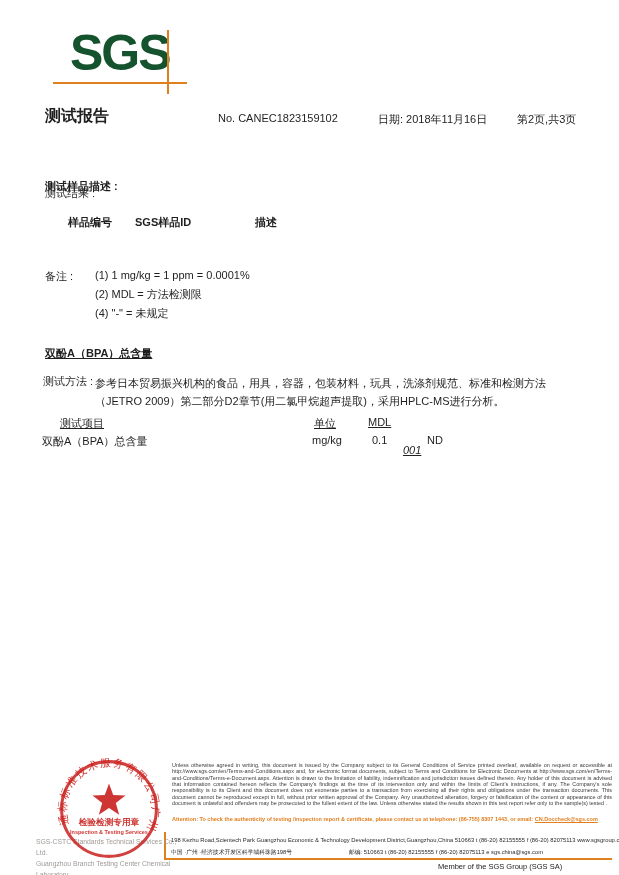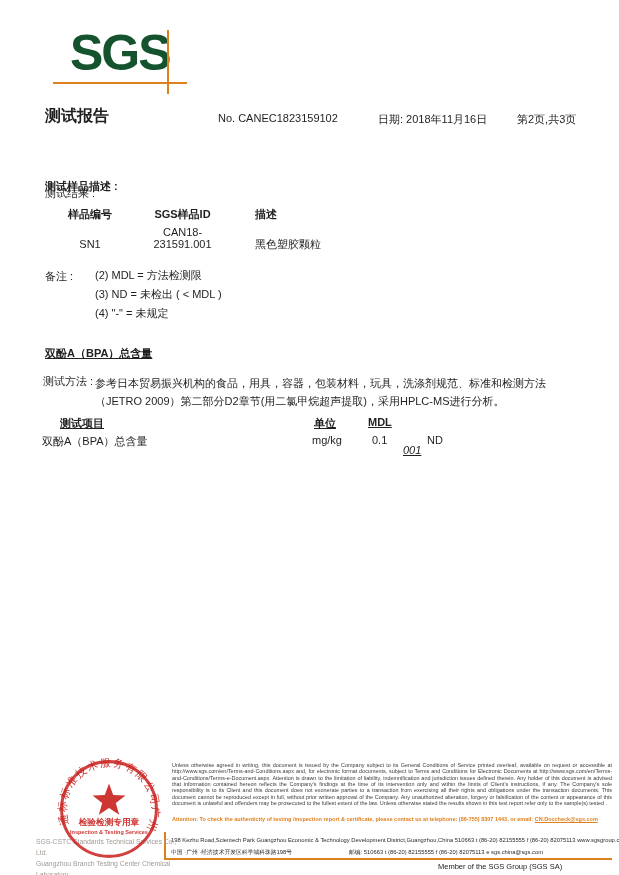--- a/index.html
+++ b/index.html
@@ -18,30 +18,30 @@
   .report-no{position:absolute;left:218px;top:112px;font-size:11px;}
   .report-date{position:absolute;left:378px;top:112px;font-size:11px;}
   .report-pages{position:absolute;left:517px;top:112px;font-size:11px;}
   
   .results-label{position:absolute;left:45px;top:147px;font-size:11px;margin-top:39px;}
   .sample-desc-heading{position:absolute;left:45px;top:179px;font-size:11px;font-weight:bold;}
   .sample-table{position:absolute;left:45px;top:207px;font-size:11px;}
   .sample-table .hdr{font-weight:bold;}
   .sample-table .row{margin-top:4px;}
   .st-col1{display:inline-block;width:90px;text-align:center;}
-  .st-col2{display:inline-block;width:95px;text-align:center;}
+  .st-col2{display:inline-block;width:95px;margin-top:8px;}
   .st-col3{display:inline-block;padding-left:25px;}
   .notes-label{position:absolute;left:45px;top:248px;font-size:11px;margin-top:21px;}
   .notes-list{position:absolute;left:95px;top:266px;font-size:11px;line-height:19px;}
   .bpa-heading{position:absolute;left:45px;top:346px;font-size:11px;font-weight:bold;text-decoration:underline;}
   .method-label{position:absolute;left:43px;top:374px;font-size:11px;}
   .method-text{position:absolute;left:95px;top:374px;width:462px;font-size:11px;line-height:18px;}
   .test-table{position:absolute;left:42px;top:416px;width:420px;height:40px;font-size:11px;}
   .tt{position:absolute;white-space:nowrap;}
-  .tt-u{text-decoration:underline;font-weight:bold;text-align:center;}
+  .tt-u{text-decoration:underline;font-weight:normal;text-align:center;}
   .tt-i{text-decoration:underline;font-style:italic;}
   
   .stamp{position:absolute;left:56px;top:756px;width:106px;height:106px;z-index:3;}
   
   .company-lines{position:absolute;left:36px;top:836px;width:150px;font-size:6.8px;
     line-height:11px;color:#a09a96;z-index:1;}
   .disclaimer{position:absolute;left:172px;top:762px;width:440px;font-size:5.45px;
     line-height:6.35px;text-align:justify;color:#3c3c3c;}
   .attention{position:absolute;left:172px;top:816px;width:440px;font-size:5.5px;
     line-height:6.6px;font-weight:bold;color:#e07f1e;}
@@ -65,29 +65,26 @@
 <div class="report-date">日期: 2018年11月16日</div>
 <div class="report-pages">第2页,共3页</div>
 
 <div class="results-label">测试结果 :</div>
 
 <div class="sample-desc-heading">测试样品描述 :</div>
 <div class="sample-table">
   <div class="hdr">
     <span class="st-col1">样品编号</span><span class="st-col2">SGS样品ID</span><span class="st-col3">描述</span>
   </div>
-  <div class="row">
-    <span class="st-col1">SN1</span><span class="st-col2">CAN18-231591.001</span><span class="st-col3">黑色塑胶颗粒</span>
-  </div>
 </div>
 
 <div class="notes-label">备注 :</div>
 <div class="notes-list">
+  <div>(1) 1 mg/kg = 1 ppm = 0.0001%</div>
   <div>(2) MDL = 方法检测限</div>
-  <div>(3) ND = 未检出 ( &lt; MDL )</div>
   <div>(4) "-" = 未规定</div>
 </div>
 
 <div class="bpa-heading">双酚A（BPA）总含量</div>
 <div class="method-label">测试方法 :</div>
 <div class="method-text">参考日本贸易振兴机构的食品，用具，容器，包装材料，玩具，洗涤剂规范、标准和检测方法（JETRO 2009）第二部分D2章节(用二氯甲烷超声提取)，采用HPLC-MS进行分析。</div>
 
 <div class="test-table">
   <span class="tt tt-u" style="left:18px;top:0;">测试项目</span>
   <span class="tt tt-u" style="left:272px;top:0;">单位</span>

